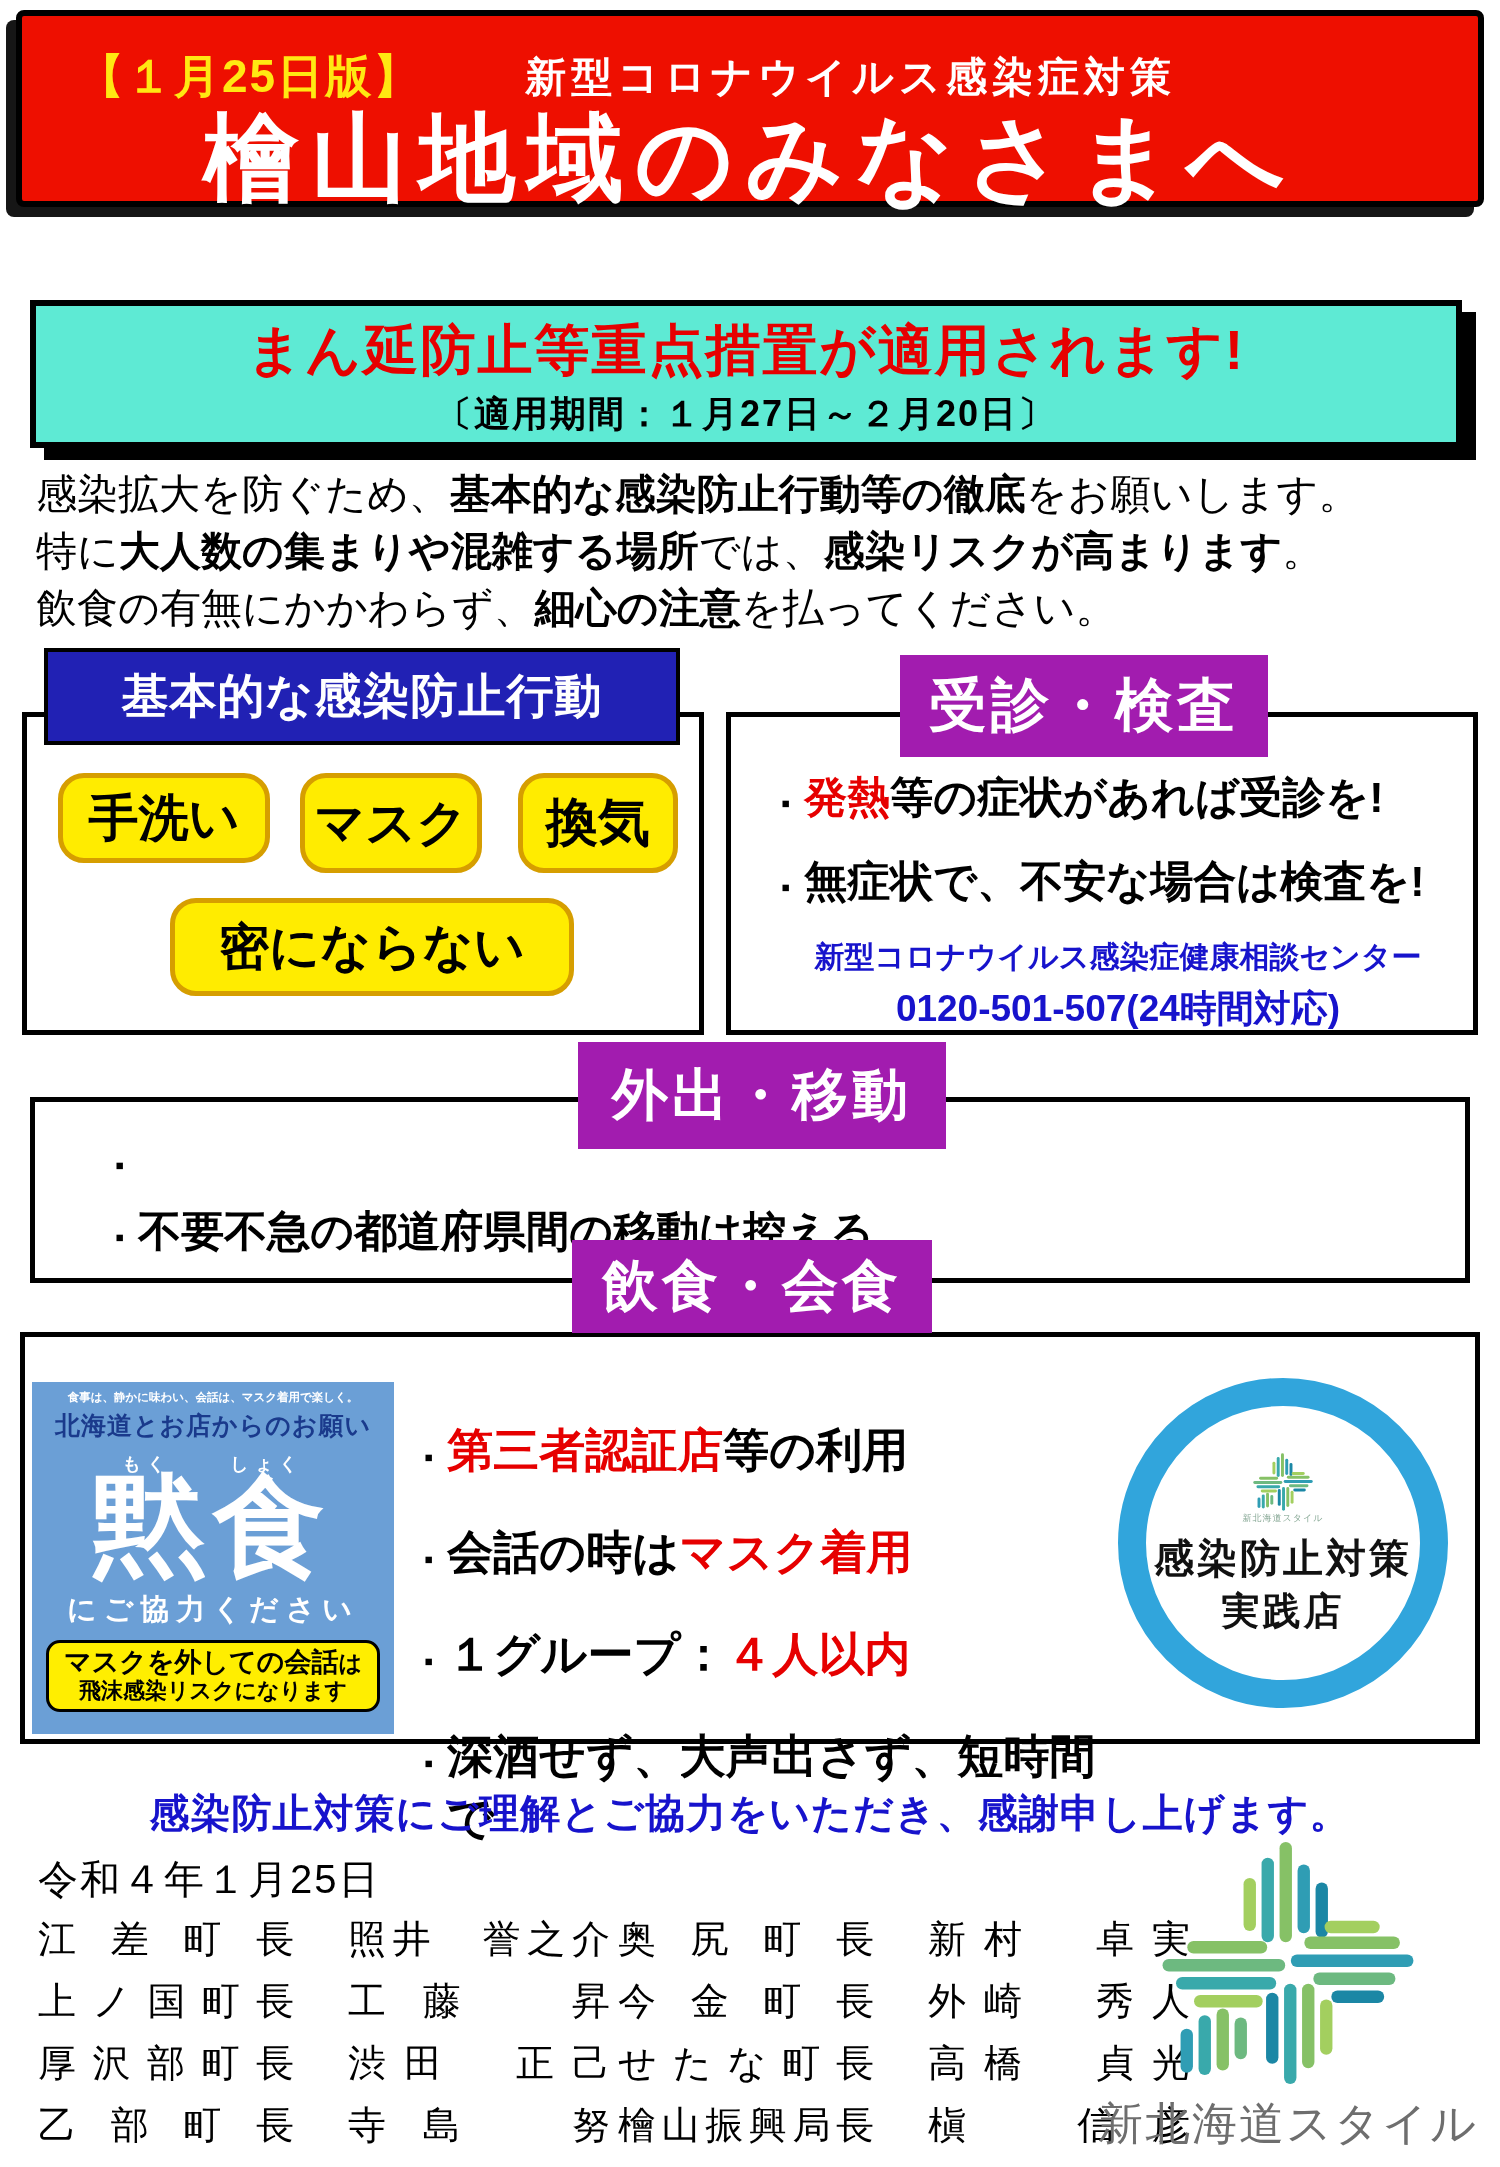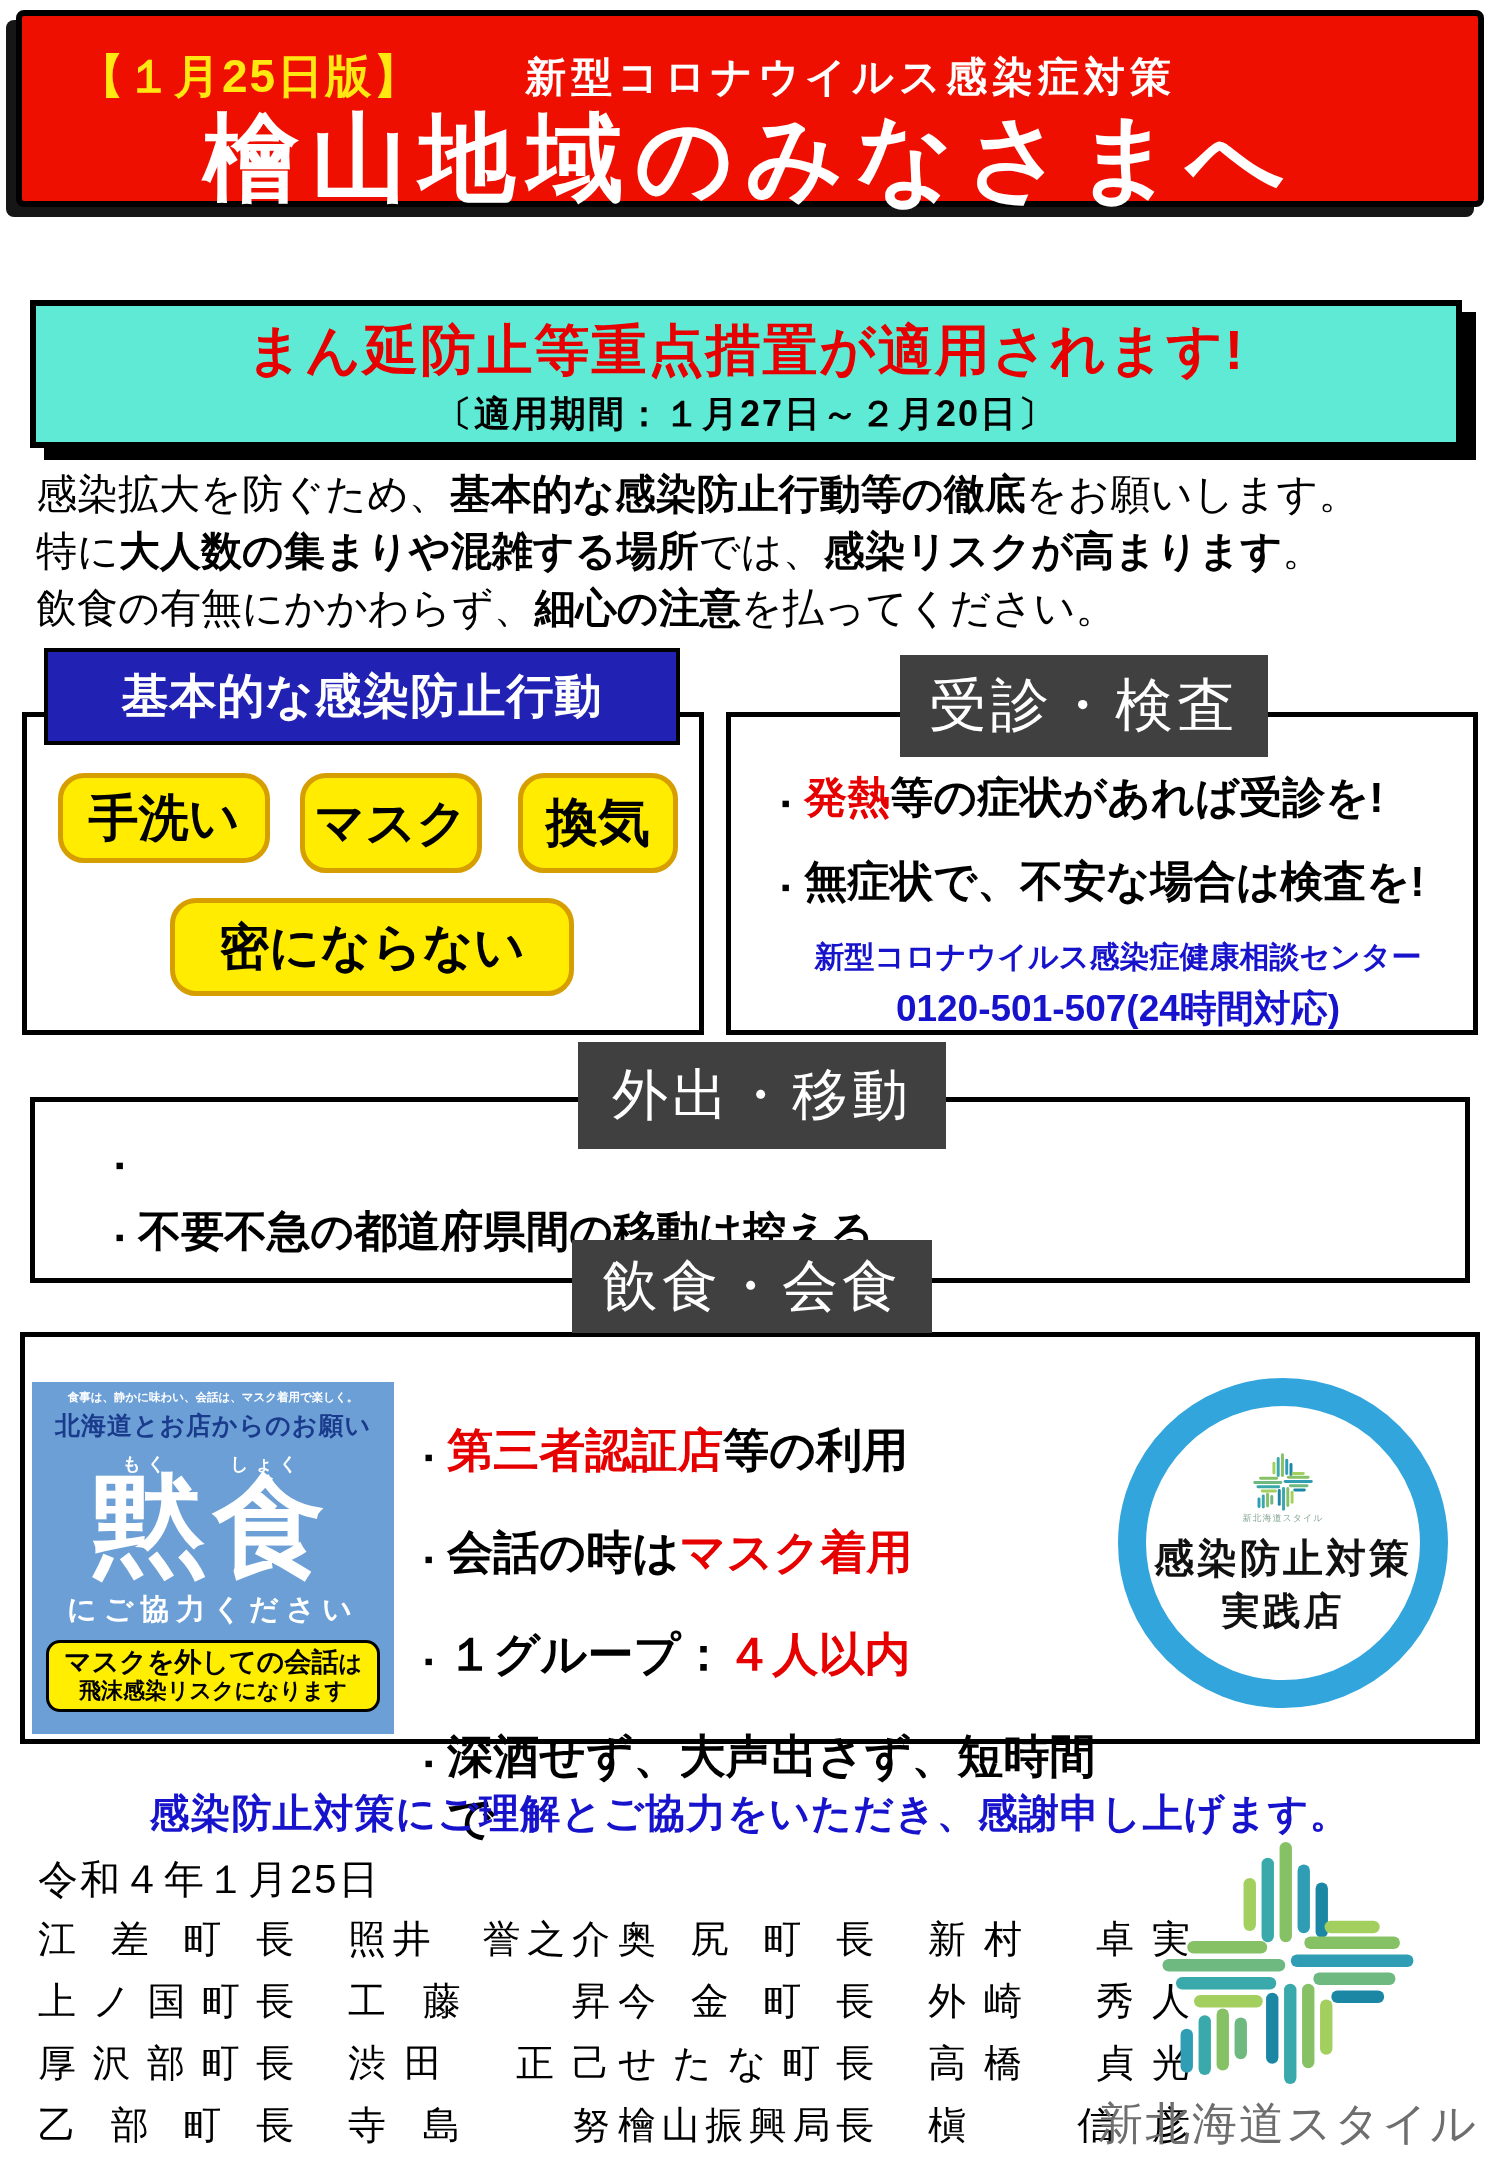--- a/index.html
+++ b/index.html
@@ -45,21 +45,21 @@
     border:4px solid #000;color:#fff;font-weight:900;font-size:47px;display:flex;align-items:center;justify-content:center;letter-spacing:1px;}
   .ybtn{position:absolute;background:var(--btn-yellow);border:5px solid var(--btn-border);border-radius:26px;
     color:#000;font-weight:900;display:flex;align-items:center;justify-content:center;}
   .ybtn1{left:58px;top:773px;width:212px;height:90px;font-size:50px;}
   .ybtn2{left:300px;top:773px;width:182px;height:100px;font-size:50px;}
   .ybtn3{left:518px;top:773px;width:160px;height:100px;font-size:52px;}
   .ybtn4{left:170px;top:898px;width:404px;height:98px;font-size:50px;}
 
   
   .consult-box{position:absolute;left:726px;top:712px;width:752px;height:323px;border:5px solid #000;background:#fff;}
-  .black-tab{position:absolute;background:#404040;color:#fff;font-weight:400;display:flex;align-items:center;justify-content:center;letter-spacing:4px;z-index:3;}
+  .black-tab{position:absolute;background:#a21caf;color:#fff;font-weight:700;display:flex;align-items:center;justify-content:center;letter-spacing:4px;z-index:3;}
   .consult-header{left:900px;top:655px;width:368px;height:102px;font-size:58px;}
   .consult-body{padding:52px 18px 0 50px;}
   .c-bullet{font-size:43px;font-weight:800;color:#000;margin-bottom:26px;display:flex;align-items:baseline;}
   .bullet-mark{font-size:26px;margin-right:14px;color:#000;flex:0 0 auto;}
   .consult-center{color:var(--link-blue);font-weight:800;font-size:30px;text-align:center;margin-top:10px;letter-spacing:0px;}
   .consult-phone{color:var(--link-blue);font-weight:800;font-size:37px;text-align:center;margin-top:6px;}
 
   
   .outing-box{position:absolute;left:30px;top:1097px;width:1440px;height:186px;border:5px solid #000;background:#fff;}
   .outing-header{left:578px;top:1042px;width:368px;height:107px;font-size:56px;}

